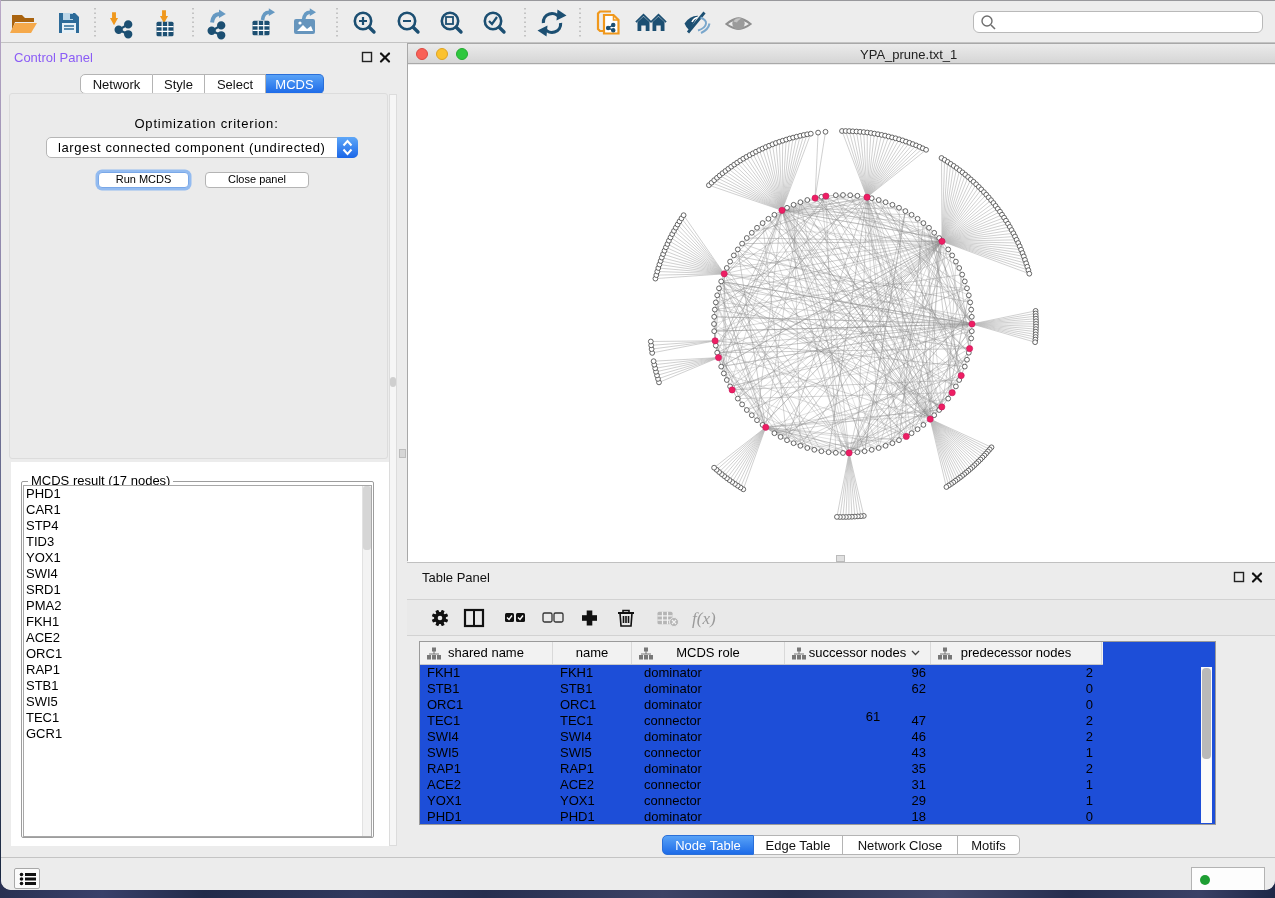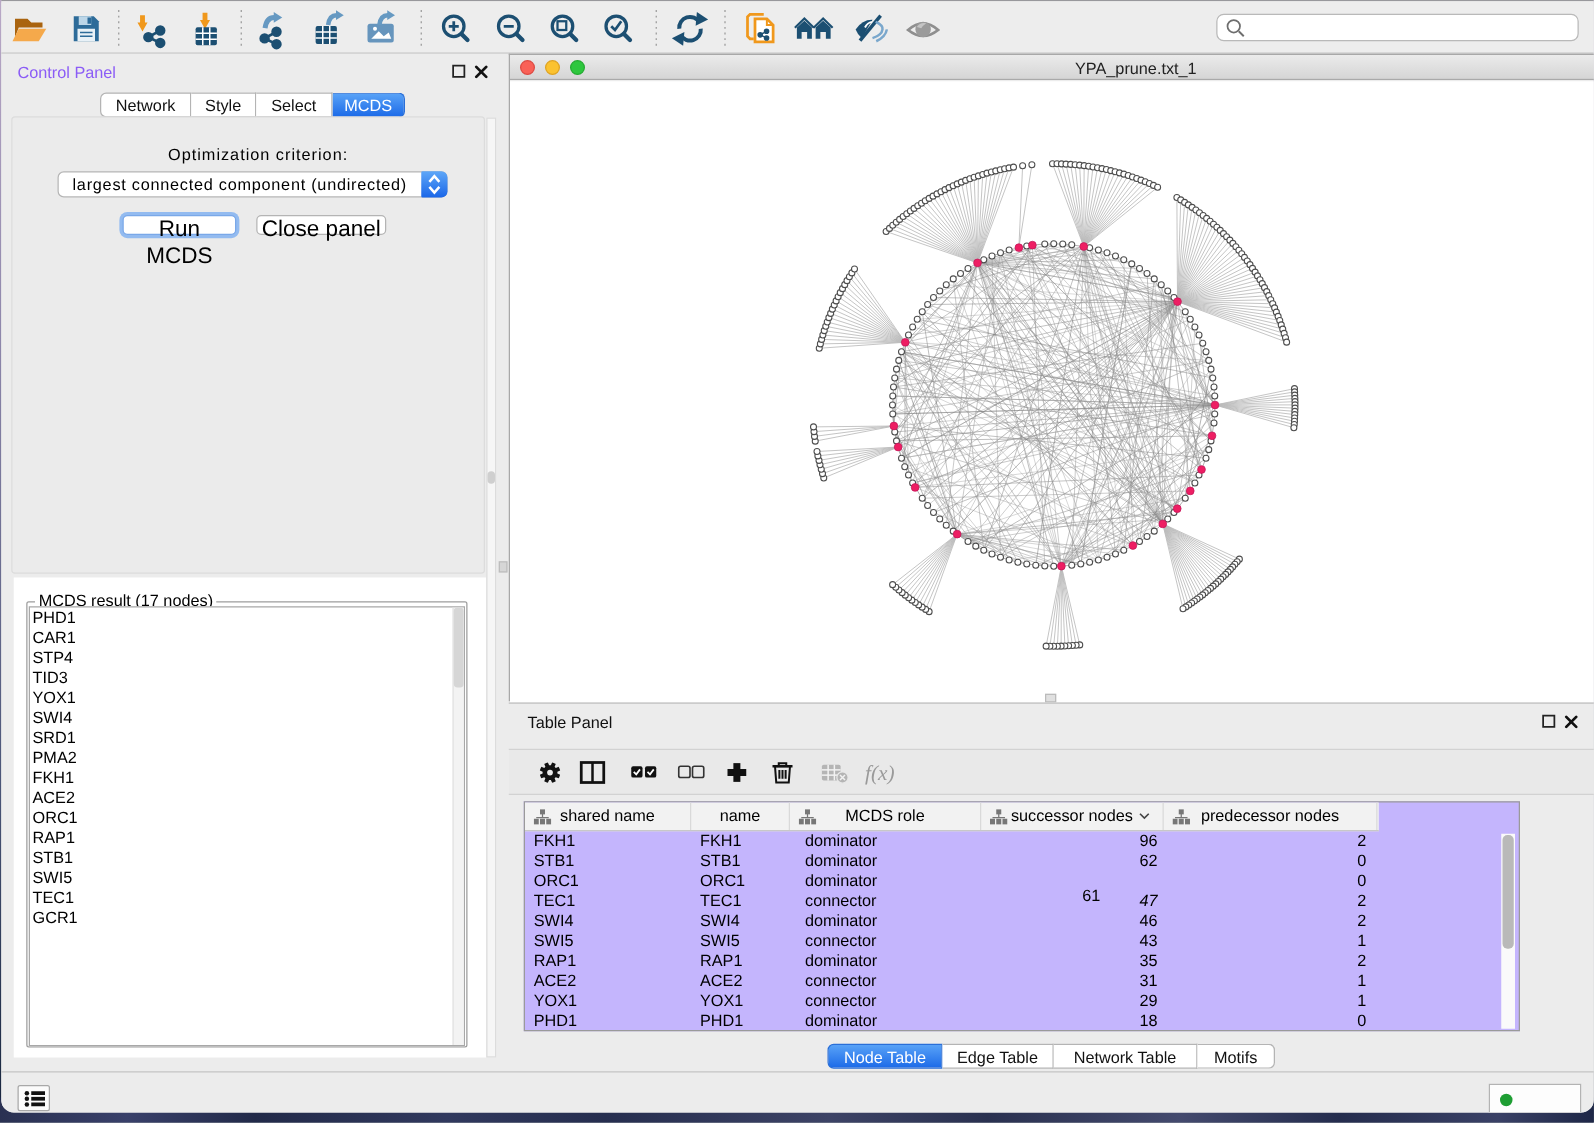--- a/index.html
+++ b/index.html
@@ -30,21 +30,21 @@
 .seg.last { border-radius:0 5px 5px 0; }
 .seg.sel { background:linear-gradient(#58a2f7,#1d6be8); color:#fff; border-color:#2a6fd8; }
 #cp-body { position:absolute; left:8px; top:50px; width:379px; height:366px; background:#ebebeb; border:1px solid #dcdcdc; border-radius:3px;}
 #optlabel { position:absolute; left:8px; top:22px; width:100%; text-align:center; font-size:13px; color:#000; letter-spacing:0.8px; }
 #dropdown { position:absolute; left:36px; top:43px; width:312px; height:21px; background:#fff;
   border:1px solid #b6b6b6; border-radius:5px; font-size:13px; color:#000; }
 #dropdown .txt { position:absolute; left:11px; top:2px; letter-spacing:0.6px; }
 #dropdown .step { position:absolute; right:-1px; top:-1px; width:21px; height:21px; border-radius:1px 5px 5px 1px;
   background:linear-gradient(#5ea7f8,#1a66e8); }
 .btn { position:absolute; height:16px; background:#fff; border:1px solid #b4b4b4; border-radius:4px;
-  font-size:18px; color:#000; text-align:center; }
+  font-size:11px; color:#000; text-align:center; }
 
 #results { position:absolute; left:10px; top:419px; width:378px; height:384px; background:#fff; }
 #fieldset { position:absolute; left:10px; top:19px; width:353px; height:357px; border:1px solid #9d9d9d; border-radius:2px; }
 #legend { position:absolute; left:6px; top:-9px; background:#fff; padding:0 3px; font-size:13px; color:#000;text-decoration:underline; }
 #listbox { position:absolute; left:1px; top:3px; width:349px; height:352px; background:#fff; border:1px solid #a8a8a8; overflow:hidden; }
 #listbox .item { height:16px; line-height:16px; padding-left:2px; font-size:13px; color:#000; }
 #listtrack { position:absolute; right:0px; top:0px; width:9px; height:352px; background:#f3f3f3; border-left:1px solid #e2e2e2; }
 #listthumb { position:absolute; right:0px; top:0px; width:8px; height:64px; background:#d6d6d6; border-radius:3px; }
 
 #vsplit { position:absolute; left:395px; top:42px; width:11px; height:814px; background:#ececec; }
@@ -53,21 +53,21 @@
 #nettitle { position:absolute; left:0; top:0; width:100%; height:20px;
   background:linear-gradient(#ebebeb,#d5d5d5); border-bottom:1px solid #a9a9a9; }
 .light { position:absolute; top:3.5px; width:12px; height:12px; border-radius:50%; }
 #netcanvas { position:absolute; left:0; top:21px; width:869px; height:497px; background:#fff; }
 #hsplithandle { position:absolute; left:428px; top:511px; width:9px; height:7px; background:#e0e0e0; border:1px solid #bbb; }
 
 #tp { position:absolute; left:406px; top:561px; width:869px; height:295px; background:#ececec; border-top:1px solid #c0c0c0; }
 #tp-title { position:absolute; left:15px; top:7px; font-size:13px; color:#111; }
 #tp-toolbar { position:absolute; left:0px; top:36px; width:869px; height:37px; background:#e9e9e9;
   border-top:1px solid #d2d2d2; border-bottom:1px solid #d2d2d2; }
-#tbl { position:absolute; left:12px; top:78px; width:797px; height:184px; background:#c4b5fd; border:1px solid #9a9a9a; font-size:13px; }
+#tbl { position:absolute; left:12px; top:78px; width:797px; height:184px; background:#1d4ed8; border:1px solid #9a9a9a; font-size:13px; }
 #tblhead { position:absolute; left:0; top:0; width:683px; height:23px; background:#f2f2f2; border-bottom:1px solid #c8c8c8; }
 .hcell { position:absolute; top:0; height:22px; border-right:1px solid #d9d9d9; }
 .hlabel { position:absolute; top:3px; width:100%; text-align:center; font-size:13px; color:#000; }
 .trow { position:absolute; left:0; width:100%; height:16px; line-height:16px; }
 .tc { position:absolute; top:0; height:16px; }
 #tblscroll { position:absolute; right:3px; top:25px; width:11px; height:156px; background:#fafafa; }
 #tblthumb { position:absolute; left:1px; top:1px; width:9px; height:91px; background:#b9b9b9; border-radius:4px; }
 #tp-tabs { position:absolute; left:255px; top:272px; height:20px; display:flex; font-size:13px; }
 
 #statusbar { position:absolute; left:0; top:856px; width:100%; height:34px; background:#ececec; border-top:1px solid #c4c4c4; }
@@ -1168,21 +1168,21 @@
             <div class="tc" style="left:7px;">ORC1</div>
             <div class="tc" style="left:140px;">ORC1</div>
             <div class="tc" style="left:224px;">dominator</div>
             <div class="tc" style="left:400px;width:106px;text-align:center;margin-top:12px;">61</div>
             <div class="tc" style="left:567px;width:106px;text-align:right;">0</div>
           </div>
           <div class="trow" style="top:71px;">
             <div class="tc" style="left:7px;">TEC1</div>
             <div class="tc" style="left:140px;">TEC1</div>
             <div class="tc" style="left:224px;">connector</div>
-            <div class="tc" style="left:400px;width:106px;text-align:right;font-style:italic;">47</div>
+            <div class="tc" style="left:400px;width:106px;text-align:right;">47</div>
             <div class="tc" style="left:567px;width:106px;text-align:right;">2</div>
           </div>
           <div class="trow" style="top:87px;">
             <div class="tc" style="left:7px;">SWI4</div>
             <div class="tc" style="left:140px;">SWI4</div>
             <div class="tc" style="left:224px;">dominator</div>
             <div class="tc" style="left:400px;width:106px;text-align:right;">46</div>
             <div class="tc" style="left:567px;width:106px;text-align:right;">2</div>
           </div>
           <div class="trow" style="top:103px;">
@@ -1221,21 +1221,21 @@
             <div class="tc" style="left:567px;width:106px;text-align:right;">0</div>
           </div>
         </div>
       <div id="tblscroll">
           <div id="tblthumb"></div>
         </div>
     </div>
     <div id="tp-tabs">
       <div class="seg first sel" style="width:92px;">Node Table</div>
       <div class="seg" style="width:89px;">Edge Table</div>
-      <div class="seg" style="width:115px;">Network Table</div>
+      <div class="seg" style="width:115px;">Network Close</div>
       <div class="seg last" style="width:62px;text-align:center;">Motifs</div>
     </div>
   </div>
   <div id="statusbar">
     <div id="listbtn">
         <svg style="position:absolute;left:4px;top:3px;" width="18" height="14">
           <g fill="#111">
             <circle cx="2.5" cy="2.5" r="1.8"></circle>
             <circle cx="2.5" cy="7" r="1.8"></circle>
             <circle cx="2.5" cy="11.5" r="1.8"></circle>

